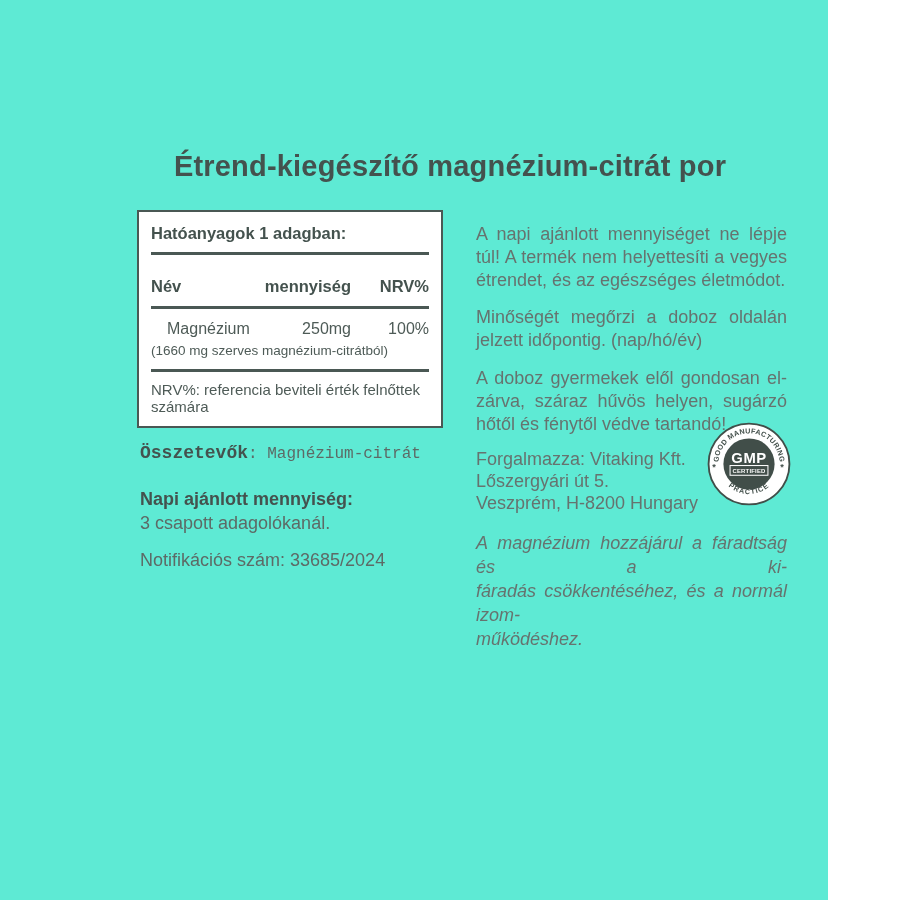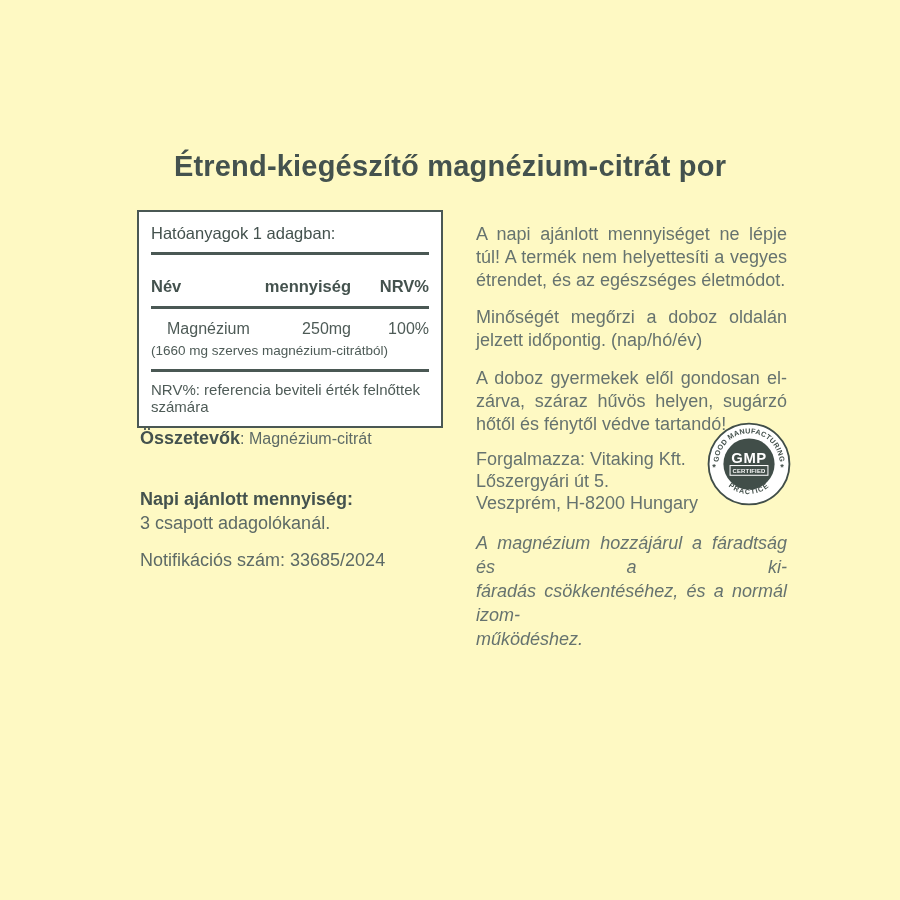--- a/index.html
+++ b/index.html
@@ -1,39 +1,39 @@
 <!DOCTYPE html>
 <html><head>
 <meta charset="utf-8">
 <style>
   html,body{margin:0;padding:0;background:#ffffff;}
   body{width:900px;height:900px;font-family:"Liberation Sans",sans-serif;}
-  #page{position:relative;width:900px;height:900px;overflow:hidden;background:#fef9c3;}
+  #page{position:relative;width:828px;height:900px;overflow:hidden;background:#5eead4;}
 
   .title{position:absolute;left:0;top:150px;width:900px;margin:0;text-align:center;
          font-size:29px;font-weight:bold;color:#44524e;letter-spacing:.2px;}
 
   
   .facts{position:absolute;left:137px;top:210px;width:306px;box-sizing:border-box;
          border:2px solid #4a5854;padding:9px 12px 6px;color:#4e5b57;background:#fff;}
-  .facts-title{font-weight:normal;font-size:16.5px;padding:3px 0 9px;color:#44524e;}
+  .facts-title{font-weight:bold;font-size:16.5px;padding:3px 0 9px;color:#44524e;}
   .rule{height:3px;background:#4a5854;}
   .rule2{height:2.5px;}
   .frow{display:flex;align-items:baseline;}
   .fhead{font-weight:bold;font-size:16.5px;padding:22px 0 10px;color:#44524e;}
   .fdata{font-size:16px;padding:11px 0 3px;margin-left:16px;}
   .c1{flex:1;text-align:left;}
   .c2{width:118px;text-align:right;padding-right:20px;box-sizing:border-box;}
   .c3{width:58px;text-align:right;}
   .fsub{font-size:13.5px;padding:2px 0 11px;}
   .fnote{font-size:15px;padding:9px 0 5px;}
 
   .net{position:absolute;left:140px;top:386px;font-size:32px;font-weight:bold;color:#44524e;}
 
-  .ingredients{position:absolute;left:140px;top:428px;font-size:16px;color:#5d6a66;}
+  .ingredients{position:absolute;left:140px;top:443px;font-size:16px;color:#5d6a66;font-family:Liberation Mono, monospace;}
   .ingredients .b{font-weight:bold;font-size:18px;color:#44524e;}
 
   .daily{position:absolute;left:140px;top:487px;font-size:18px;line-height:24px;color:#5d6a66;}
   .daily .b{font-weight:bold;color:#44524e;}
 
   .notif{position:absolute;left:140px;top:550px;font-size:18px;color:#5d6a66;}
 
   
   .rcol{position:absolute;left:476px;top:223px;width:311px;font-size:18px;line-height:23px;color:#66736f;}
   .para{margin:0 0 14px;}

